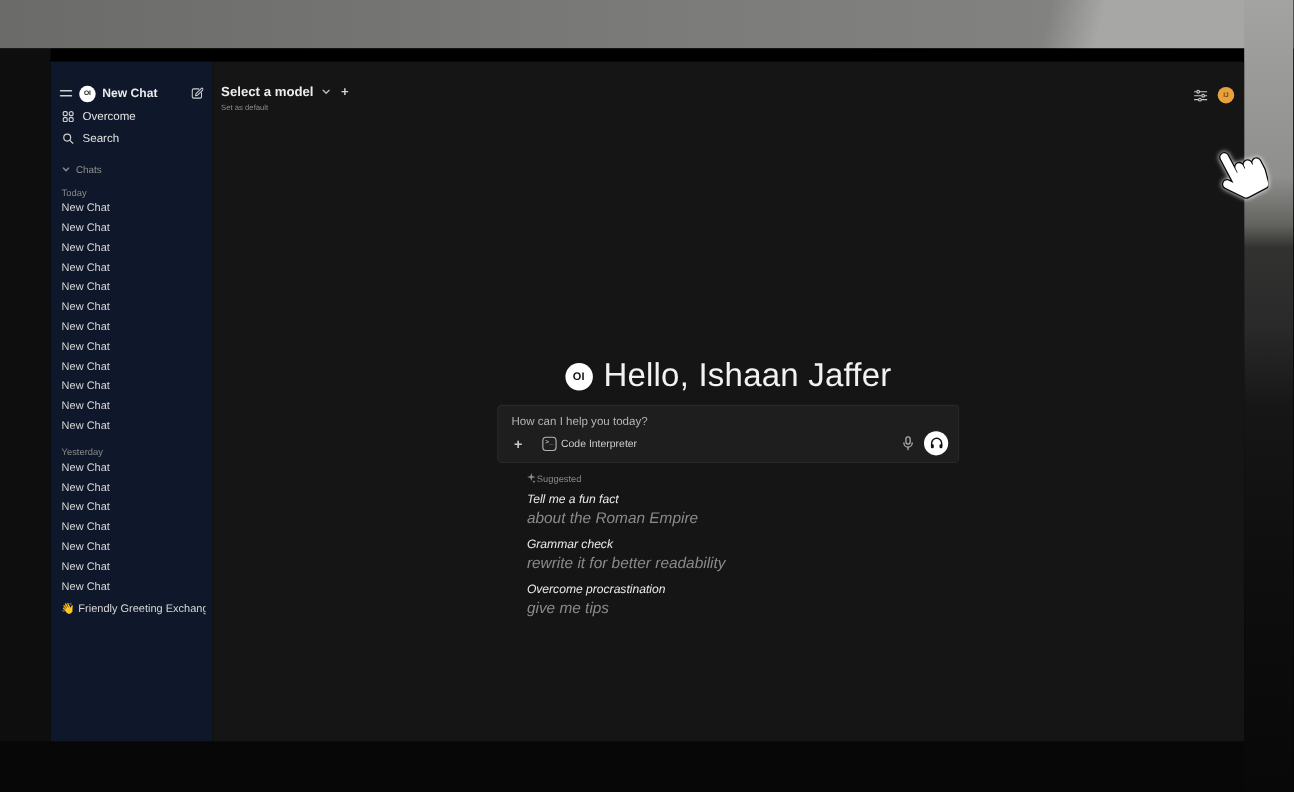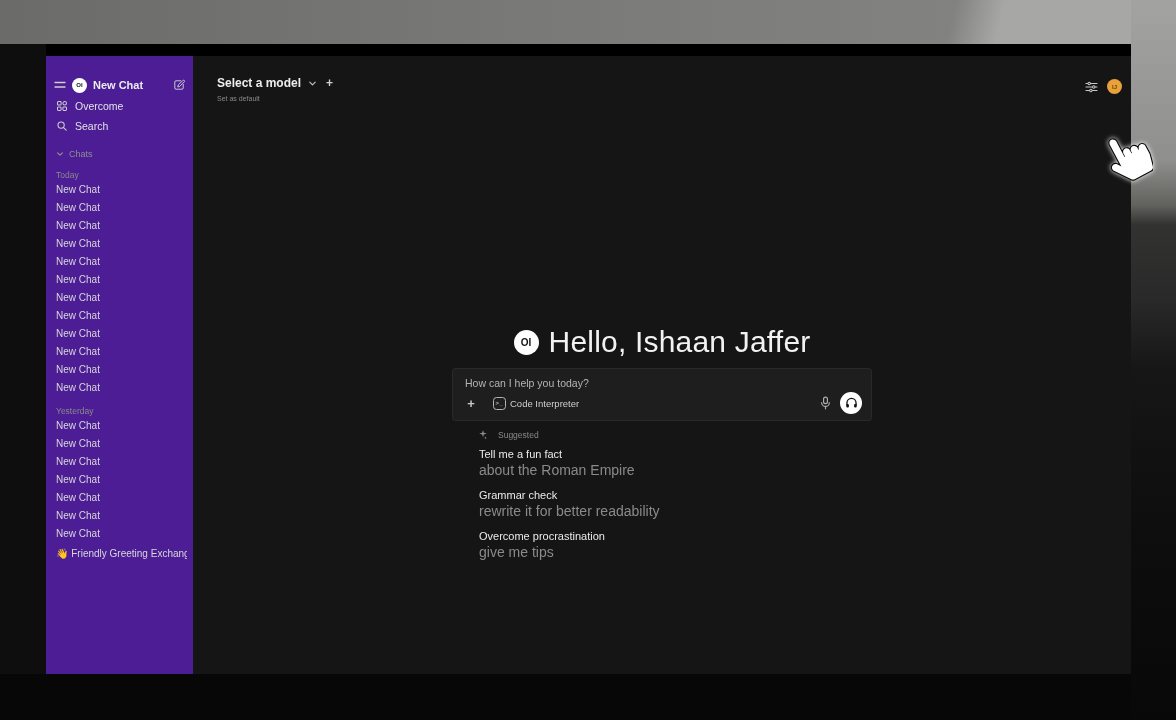--- a/index.html
+++ b/index.html
@@ -14,35 +14,35 @@
             background:linear-gradient(104deg,rgba(0,0,0,0) 44%,#a7a7a5 56%); }
   .bg-right { position:absolute; left:1131px; top:0; width:45px; height:720px;
             background:linear-gradient(to bottom,#a3a3a1 0px,#8f8f8d 160px,#62625f 205px,#323230 225px,#29292a 300px,#161616 370px,#0e0e0e 520px,#080808 720px); }
   .bg-bottom { position:absolute; left:0; top:674px; width:1131px; height:46px; background:#070707; }
   .bg-leftcol { position:absolute; left:0; top:44px; width:46px; height:630px; background:#0e0e0e; }
 
   
   .window { position:absolute; left:46px; top:44px; width:1085px; height:630px; background:#000; display:flex; padding-top:12px; }
 
   
-  .sidebar { width:147px; height:100%; background:#4c1d95; padding:20px 6px 0 6px; flex:none; color:#d7d7d7; }
+  .sidebar { width:147px; height:100%; background:#0f172a; padding:20px 6px 0 6px; flex:none; color:#d7d7d7; }
   .sb-header { display:flex; align-items:center; height:18px; padding:0 2px; margin-bottom:4px; }
   .sb-logo { width:15px; height:15px; border-radius:50%; background:#fff; color:#111; font-size:6px; font-weight:bold; display:flex; align-items:center; justify-content:center; margin:0 6px; }
   .sb-title { font-size:11px; font-weight:bold; color:#ececec; flex:1; }
   .icon-btn { display:flex; align-items:center; justify-content:center; background:none; border:none; cursor:pointer; padding:0; }
   .sb-row { display:flex; align-items:center; gap:7px; height:16px; padding:0 4px; margin-top:4px; font-size:10.5px; color:#e2e2e2; cursor:pointer; }
   .sb-section { display:flex; align-items:center; gap:5px; font-size:9px; color:#8f8f8f; padding:0 4px; margin-top:14px; height:12px; cursor:pointer; }
   .grp-label { font-size:8.5px; color:#8a8a8a; padding:0 4px; margin-top:9px; height:11px; display:flex; align-items:center; }
   .chat-item { font-size:10px; color:#d8d8d8; padding:0 4px; height:18px; display:flex; align-items:center; border-radius:4px; cursor:pointer; white-space:nowrap; overflow:hidden; }
   .chat-group { margin-bottom:2px; }
   .grp-yesterday { margin-top:8px; }
 
   
   .main { flex:1; background:#151515; position:relative; height:100%; overflow:hidden; }
-  .model-bar { position:absolute; left:24px; top:20px; }
+  .model-bar { position:absolute; left:8px; top:20px; }
   .model-row { display:flex; align-items:center; gap:7px; cursor:pointer; }
   .model-label { font-size:12px; font-weight:bold; color:#ededed; }
   .model-plus { color:#cfcfcf; font-size:12px; font-weight:bold; cursor:pointer; background:none; border:none; margin-left:2px; }
   .set-default { font-size:7px; color:#8a8a8a; margin-top:5px; cursor:pointer; }
 
   .top-right { position:absolute; right:9px; top:23px; display:flex; align-items:center; gap:9px; }
   .avatar { width:15px; height:15px; border-radius:50%; background:#e9a13b; color:#6b4406; font-size:6px; font-weight:bold; display:flex; align-items:center; justify-content:center; cursor:pointer; }
 
   .center { position:absolute; left:50%; top:272px; transform:translateX(-50%); width:420px; }
   .greeting { display:flex; align-items:center; justify-content:center; gap:10px; height:28px; margin-bottom:12px; }
@@ -55,23 +55,23 @@
   .composer-controls { position:absolute; left:10px; right:9px; bottom:6px; height:22px; display:flex; align-items:center; }
   .plus-btn { color:#c9c9c9; font-size:13px; font-weight:bold; background:none; border:none; cursor:pointer; width:16px; text-align:center; }
   .ci-chip { display:flex; align-items:center; gap:4px; margin-left:14px; background:none; border:none; cursor:pointer; }
   .ci-icon { width:13px; height:13px; border:1.2px solid #b5b5b5; border-radius:3.5px; color:#b5b5b5; font-size:6px; font-weight:bold; display:flex; align-items:center; justify-content:center; letter-spacing:0.5px; }
   .ci-label { font-size:9.5px; color:#cfcfcf; }
   .spacer { flex:1; }
   .mic-btn { background:none; border:none; cursor:pointer; margin-right:9px; display:flex; }
   .voice-btn { width:22px; height:22px; border-radius:50%; background:#fff; border:none; display:flex; align-items:center; justify-content:center; cursor:pointer; }
 
   .suggested { margin-left:27px; }
-  .sg-head { display:flex; align-items:center; gap:11px; height:11px; margin-bottom:8px; }
+  .sg-head { display:flex; align-items:center; gap:1px; height:11px; margin-bottom:8px; }
   .sg-head-label { font-size:8.5px; color:#8a8a8a; }
-  .sg-item { margin-bottom:11px; cursor:pointer; }
+  .sg-item { margin-bottom:11px; cursor:pointer;font-style:italic; }
   .sg-title { font-size:11px; font-weight:500; color:#eaeaea; margin-bottom:2px; }
   .sg-sub { font-size:14px; color:#8a8a8a; }
 
   .cursor { position:absolute; left:1103px; top:128px; width:50px; height:58px; pointer-events:none; filter:drop-shadow(0 0 2.5px rgba(255,255,255,0.95)); z-index:50; }
   svg { display:block; }
 </style>
 </head>
 <body>
 
 <div class="desktop">

